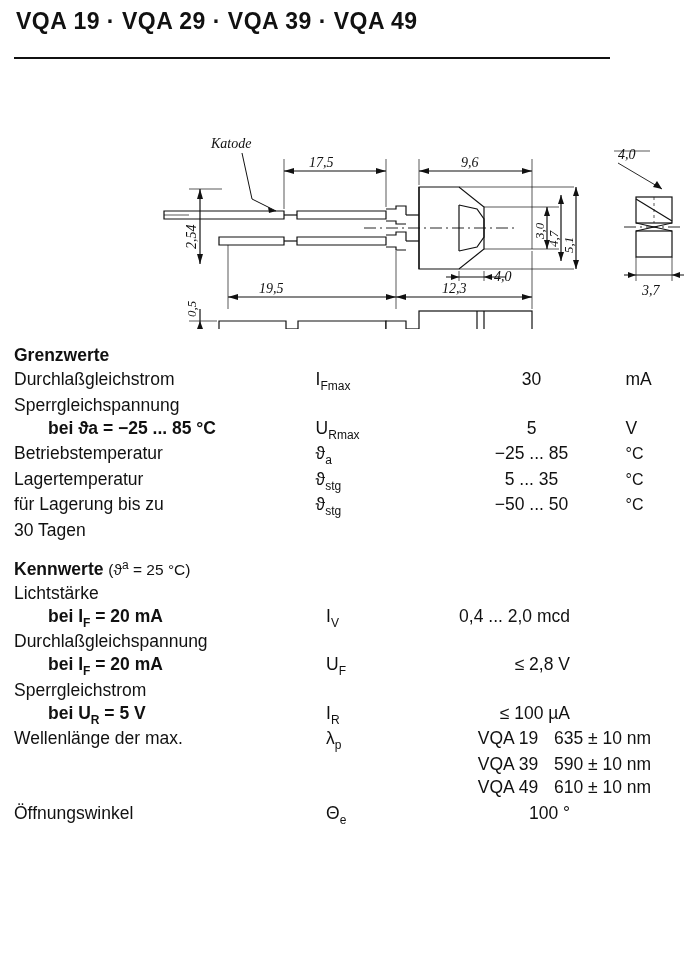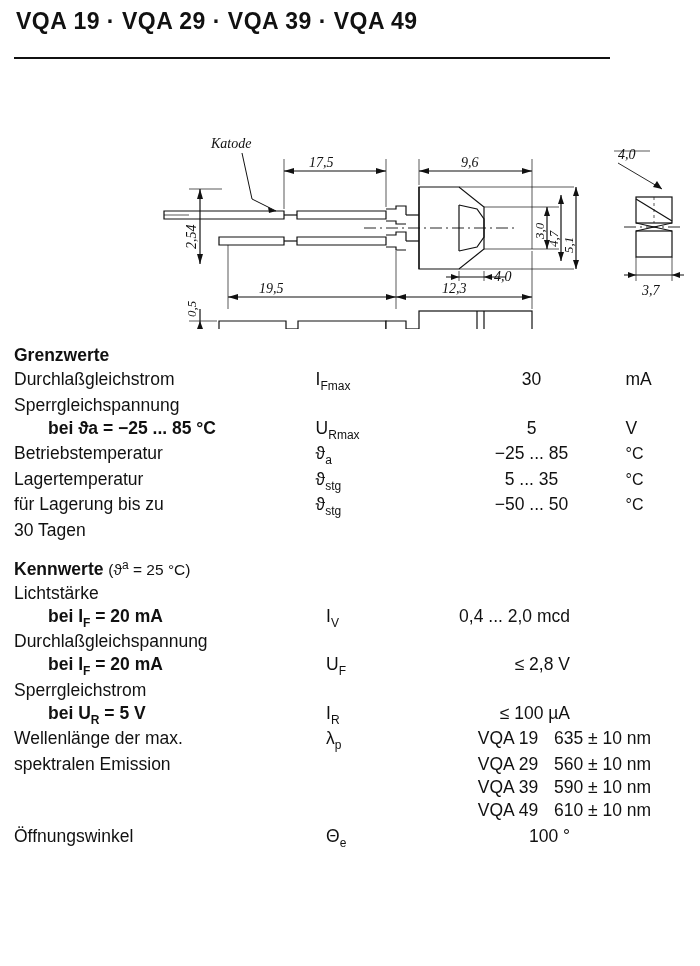--- a/index.html
+++ b/index.html
@@ -319,27 +319,20 @@
       </tr>
 
       <tr class="tight">
         <td class="c-label"><span>Wellenlänge der max.</span></td>
         <td class="c-sym"><span>λ</span><span class="sub">p</span></td>
         <td class="c-val c-val-left" colspan="2" style="padding-left:6px;">
           <span class="wl-type">VQA 19</span><span>635 ± 10 nm</span>
         </td>
       </tr>
       <tr class="tight">
-        <td class="c-label"><span>spektralen Emission</span></td>
-        <td class="c-sym"></td>
-        <td class="c-val c-val-left" colspan="2" style="padding-left:6px;">
-          <span class="wl-type">VQA 29</span><span>560 ± 10 nm</span>
-        </td>
-      </tr>
-      <tr class="tight">
         <td class="c-label"></td>
         <td class="c-sym"></td>
         <td class="c-val c-val-left" colspan="2" style="padding-left:6px;">
           <span class="wl-type">VQA 39</span><span>590 ± 10 nm</span>
         </td>
       </tr>
       <tr class="tight">
         <td class="c-label"></td>
         <td class="c-sym"></td>
         <td class="c-val c-val-left" colspan="2" style="padding-left:6px;">

